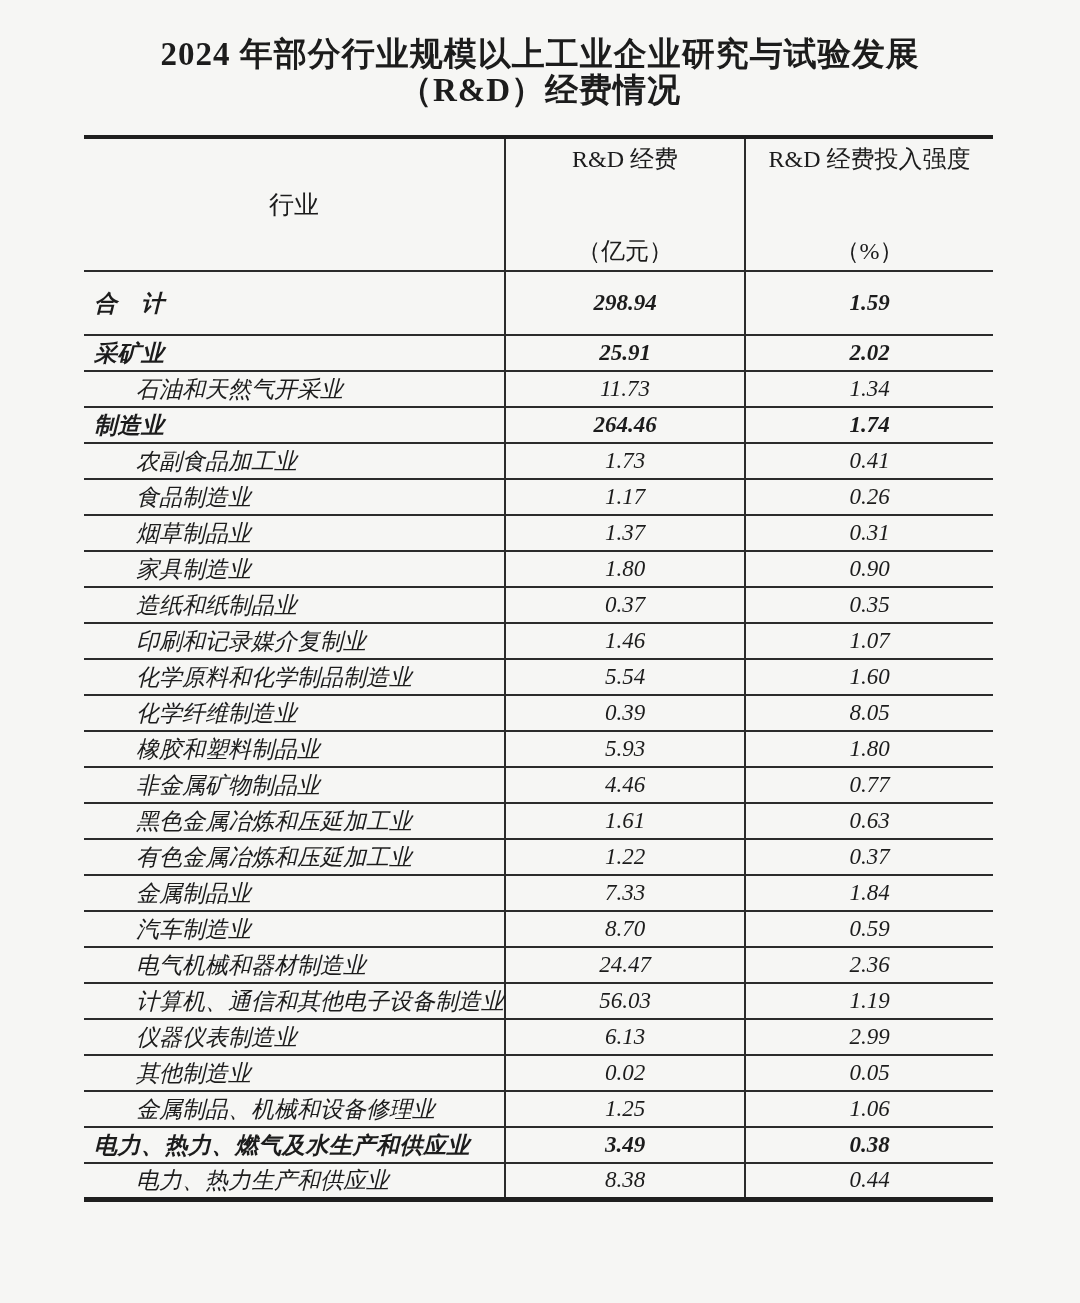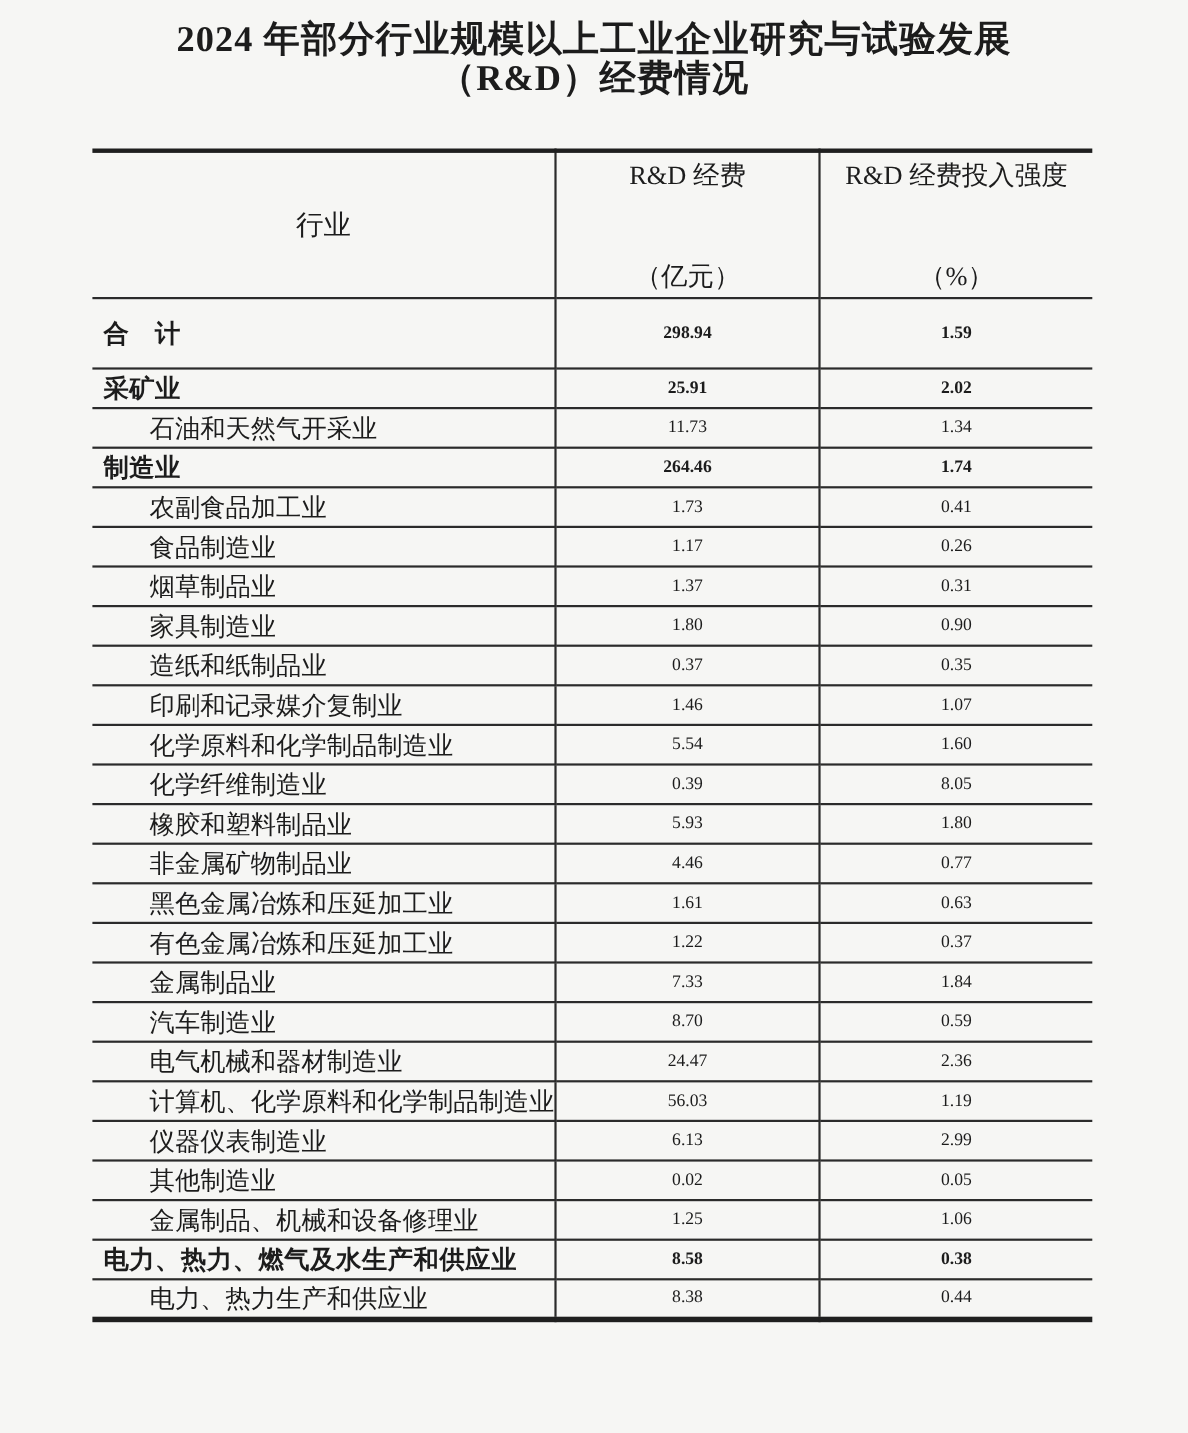--- a/index.html
+++ b/index.html
@@ -9,21 +9,21 @@
   body {
     width: 1080px;
     height: 1303px;
     background: #f6f6f4;
     color: #1c1c1c;
     font-family: "Liberation Serif", "DejaVu Serif", serif;
     position: relative;
     overflow: hidden;
   }
   .title-block {
-    padding-top: 18px;
+    padding-top: 36px;
     text-align: center;
     font-weight: bold;
     font-size: 33px;
     letter-spacing: 1px;
     line-height: 1.1;
   }
   .title-line2 {
   }
   table.rd-table {
     border-collapse: collapse;
@@ -51,32 +51,32 @@
   thead tr { height: 134px; }
   thead th { font-size: 25px; text-align: center; }
   .two-line-header {
     display: flex;
     flex-direction: column;
     justify-content: center;
     gap: 60px;
     height: 100%;
     font-size: 24px;
   }
-  tbody tr { height: 36px; }
+  tbody tr { height: 36px; font-style: italic; }
   tbody tr.total-row { height: 64px; }
   tbody tr:last-child td { border-bottom: none; }
   td.industry {
     text-align: left;
     font-size: 23px;
     padding-left: 10px;
   }
   td.industry.indent { padding-left: 52px; }
   td.value {
     text-align: center;
-    font-size: 16px;
+    font-size: 23px;
     margin-top: 28px;
   }
   tr.bold-row td { font-weight: bold; }
   tr.bold-row td.industry {
     font-family: "Liberation Sans", "DejaVu Sans", sans-serif;
     letter-spacing: 0.5px;
   }
 </style>
 </head>
 <body>
@@ -201,42 +201,42 @@
         <td class="industry indent">汽车制造业</td>
         <td class="value">8.70</td>
         <td class="value">0.59</td>
       </tr>
       <tr>
         <td class="industry indent">电气机械和器材制造业</td>
         <td class="value">24.47</td>
         <td class="value">2.36</td>
       </tr>
       <tr>
-        <td class="industry indent">计算机、化学原料和化学制品制造业</td>
+        <td class="industry indent">计算机、通信和其他电子设备制造业</td>
         <td class="value">56.03</td>
         <td class="value">1.19</td>
       </tr>
       <tr>
         <td class="industry indent">仪器仪表制造业</td>
         <td class="value">6.13</td>
         <td class="value">2.99</td>
       </tr>
       <tr>
         <td class="industry indent">其他制造业</td>
         <td class="value">0.02</td>
         <td class="value">0.05</td>
       </tr>
       <tr>
         <td class="industry indent">金属制品、机械和设备修理业</td>
         <td class="value">1.25</td>
         <td class="value">1.06</td>
       </tr>
       <tr class="bold-row">
         <td class="industry">电力、热力、燃气及水生产和供应业</td>
-        <td class="value">8.58</td>
+        <td class="value">3.49</td>
         <td class="value">0.38</td>
       </tr>
       <tr>
         <td class="industry indent">电力、热力生产和供应业</td>
         <td class="value">8.38</td>
         <td class="value">0.44</td>
       </tr>
     </tbody>
 </table>
 

